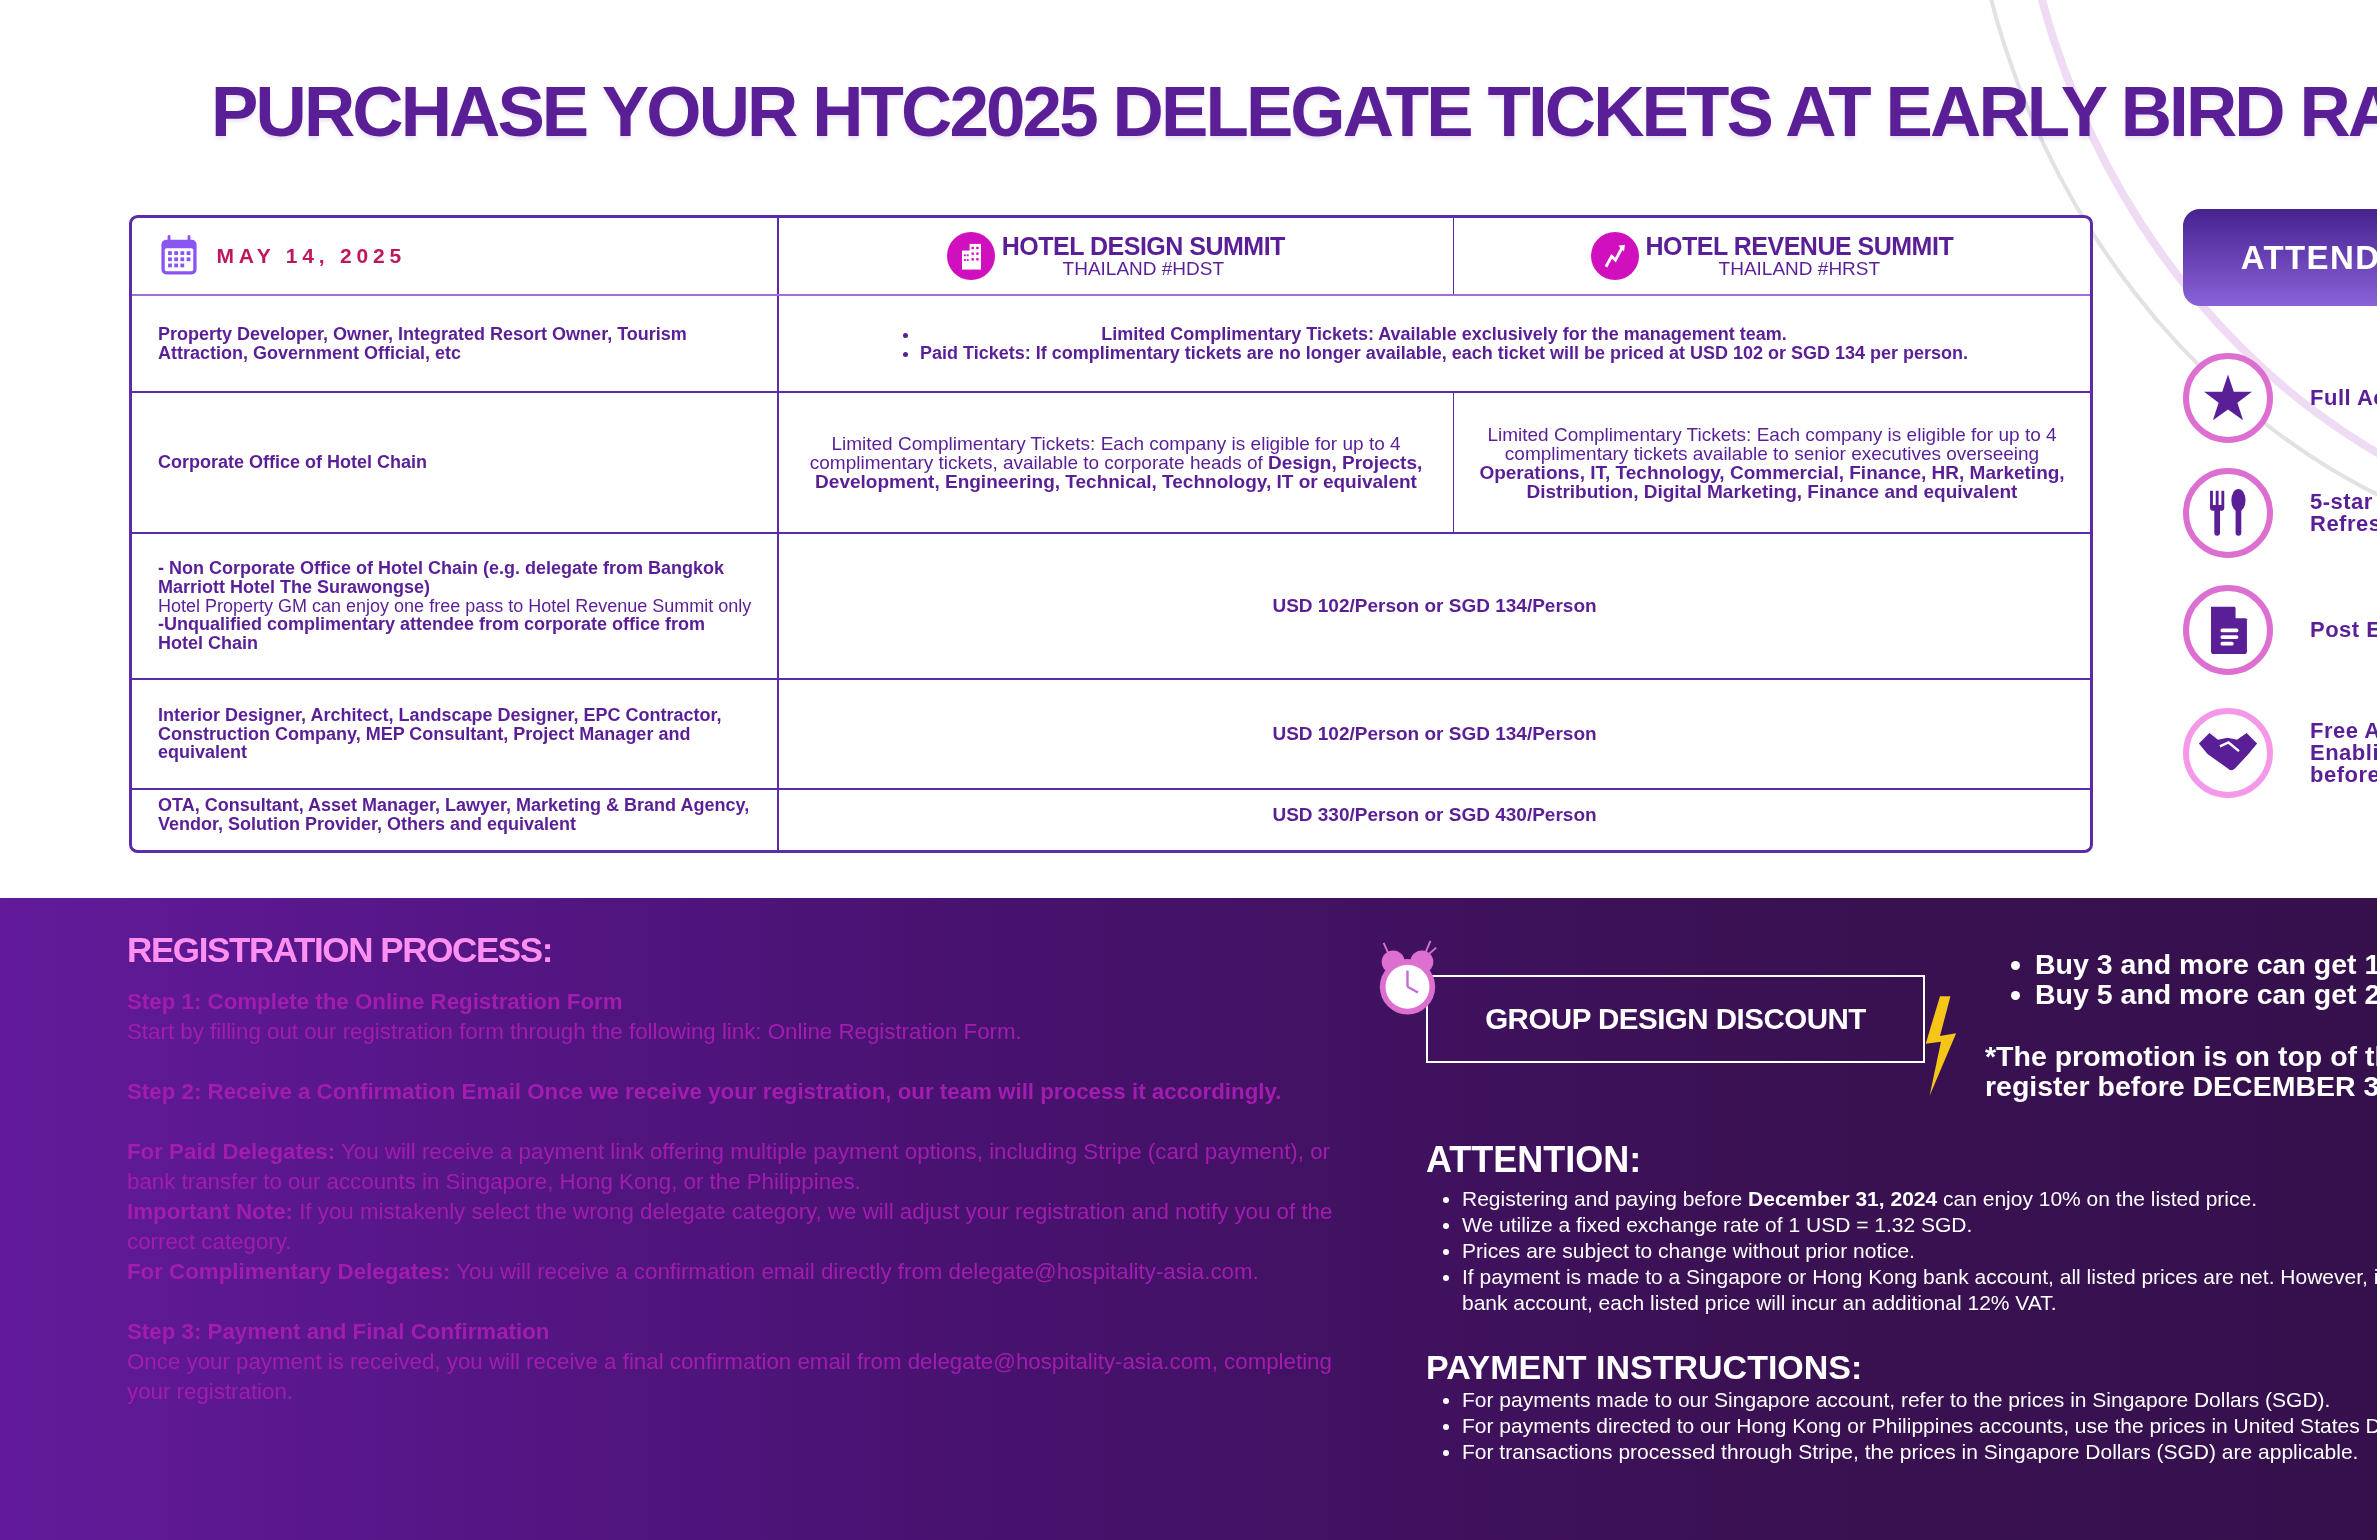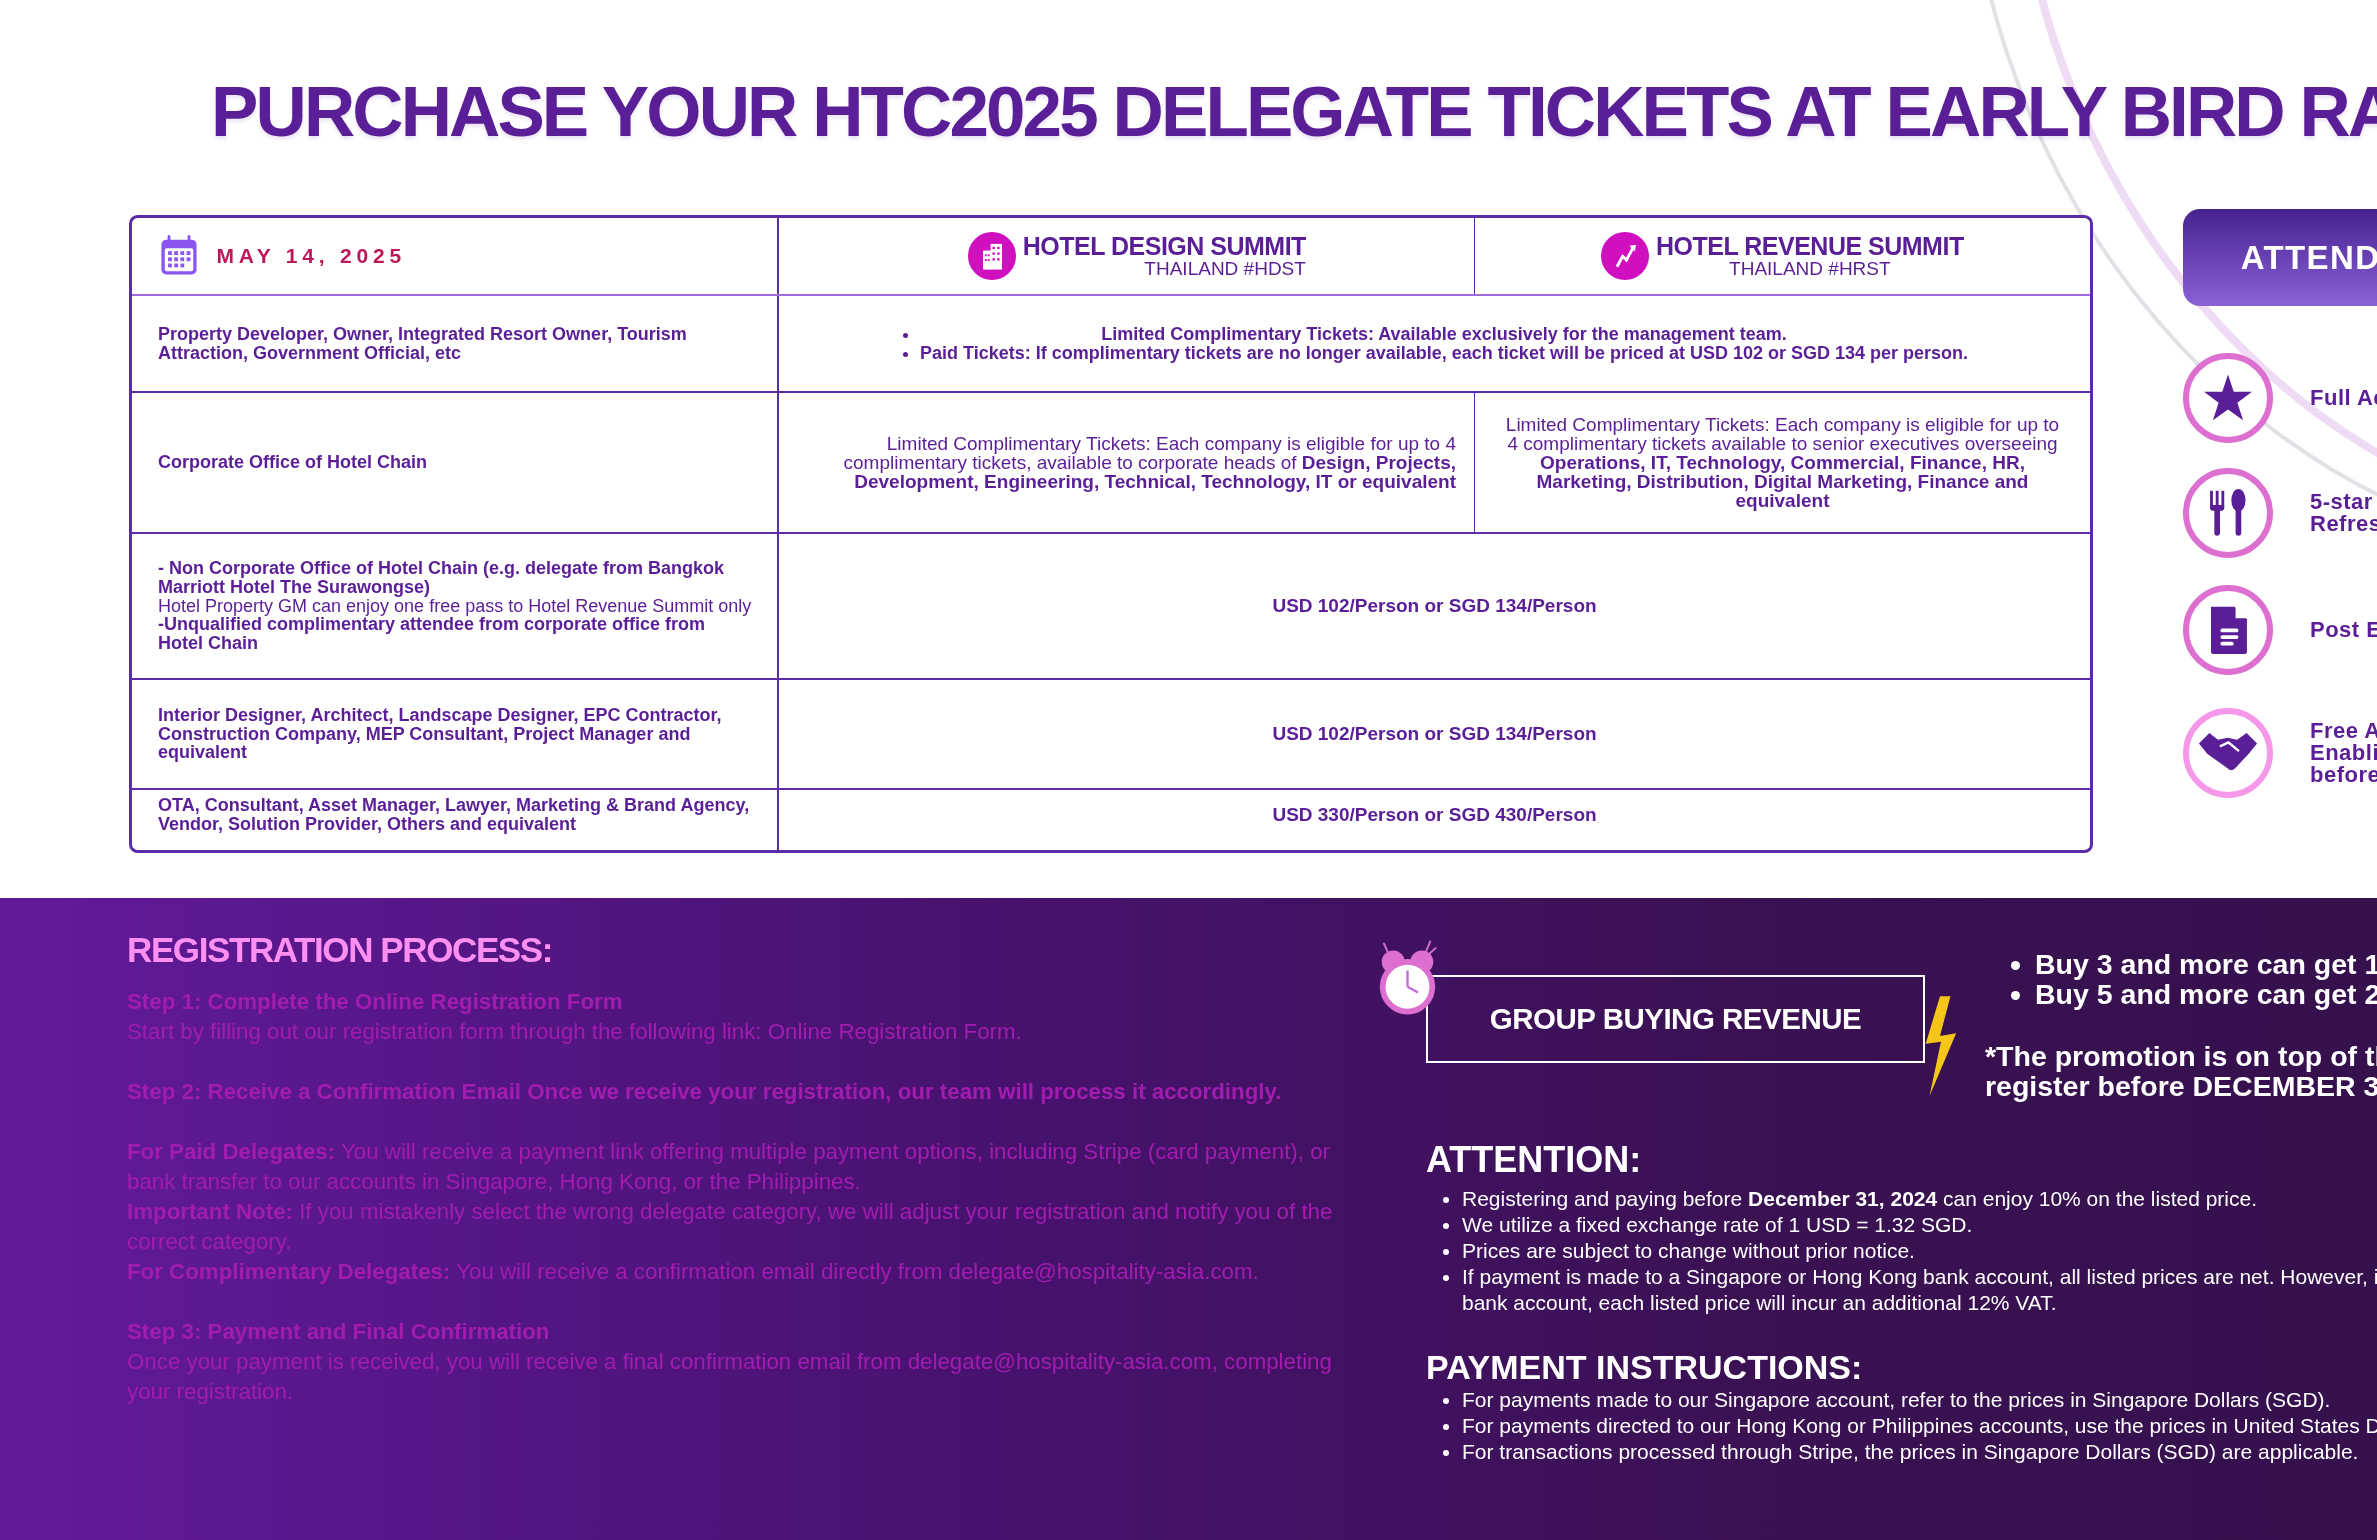--- a/index.html
+++ b/index.html
@@ -27,21 +27,21 @@
 
   
   .ptable {
     position: absolute; left: 129px; top: 215px; width: 1964px; height: 638px;
     border: 3.3px solid #5a2ca8; border-radius: 8.6px; overflow: hidden; background: #fff;
   }
   .row { position: absolute; left: 0; width: 100%; display: flex; border-bottom: 2.9px solid #5a2ca8; }
   .row:last-child { border-bottom: none; }
   .cell { position: relative; display: flex; align-items: center; height: 100%; }
   .c1 { width: 647px; border-right: 2.4px solid #5a2ca8; padding: 0 24px 0 26px; }
-  .c2 { width: 675px; border-right: 1.9px solid #5a2ca8; justify-content: center; text-align: right; padding: 0 18px; margin-left: 21px; }
+  .c2 { width: 675px; border-right: 1.9px solid #5a2ca8; justify-content: center; text-align: center; padding: 0 18px; }
   .c3 { flex: 1; justify-content: center; text-align: center; padding: 0 24px; }
   .cspan { flex: 1; justify-content: center; text-align: center; padding: 0 33px; }
 
   .r0 { top: 0; height: 78px; border-bottom: 2.9px solid #a36bdc; }
   .r1 { top: 78px; height: 97px; }
   .r2 { top: 175px; height: 141px; }
   .r3 { top: 316px; height: 146px; }
   .r4 { top: 462px; height: 110px; }
   .r5 { top: 556px; height: 82px; }
 
@@ -297,21 +297,21 @@
   <p><b>Step 2: Receive a Confirmation Email Once we receive your registration, our team will process it accordingly.</b></p>
   <div class="gap"></div>
   <p><b>For Paid Delegates:</b><span> You will receive a payment link offering multiple payment options, including Stripe (card payment), or bank transfer to our accounts in Singapore, Hong Kong, or the Philippines.</span></p>
   <p><b>Important Note:</b><span> If you mistakenly select the wrong delegate category, we will adjust your registration and notify you of the correct category.</span></p>
   <p><b>For Complimentary Delegates:</b><span> You will receive a confirmation email directly from delegate@hospitality-asia.com.</span></p>
   <div class="gap"></div>
   <p><b>Step 3: Payment and Final Confirmation</b></p>
   <p>Once your payment is received, you will receive a final confirmation email from delegate@hospitality-asia.com, completing your registration.</p>
 </div>
 
-<div class="gbd-box">GROUP BUYING REVENUE</div>
+<div class="gbd-box">GROUP DESIGN DISCOUNT</div>
 <div class="clock">
   <svg width="67" height="86" viewBox="0 0 140 180">
     <circle cx="40" cy="48" r="24" fill="#dd6fd0"></circle>
       <circle cx="100" cy="48" r="24" fill="#dd6fd0"></circle>
     <circle cx="70" cy="100" r="58" fill="#dd6fd0"></circle>
       <circle cx="70" cy="100" r="46" fill="#fff"></circle>
     <line x1="70" y1="100" x2="70" y2="66" stroke="#c46ad8" stroke-width="5"></line>
       <line x1="70" y1="100" x2="92" y2="112" stroke="#c46ad8" stroke-width="5"></line>
     <path d="M20 8 L30 30 M118 4 L108 28 M130 18 L112 34" stroke="#dd6fd0" stroke-width="4"></path>
   </svg>

